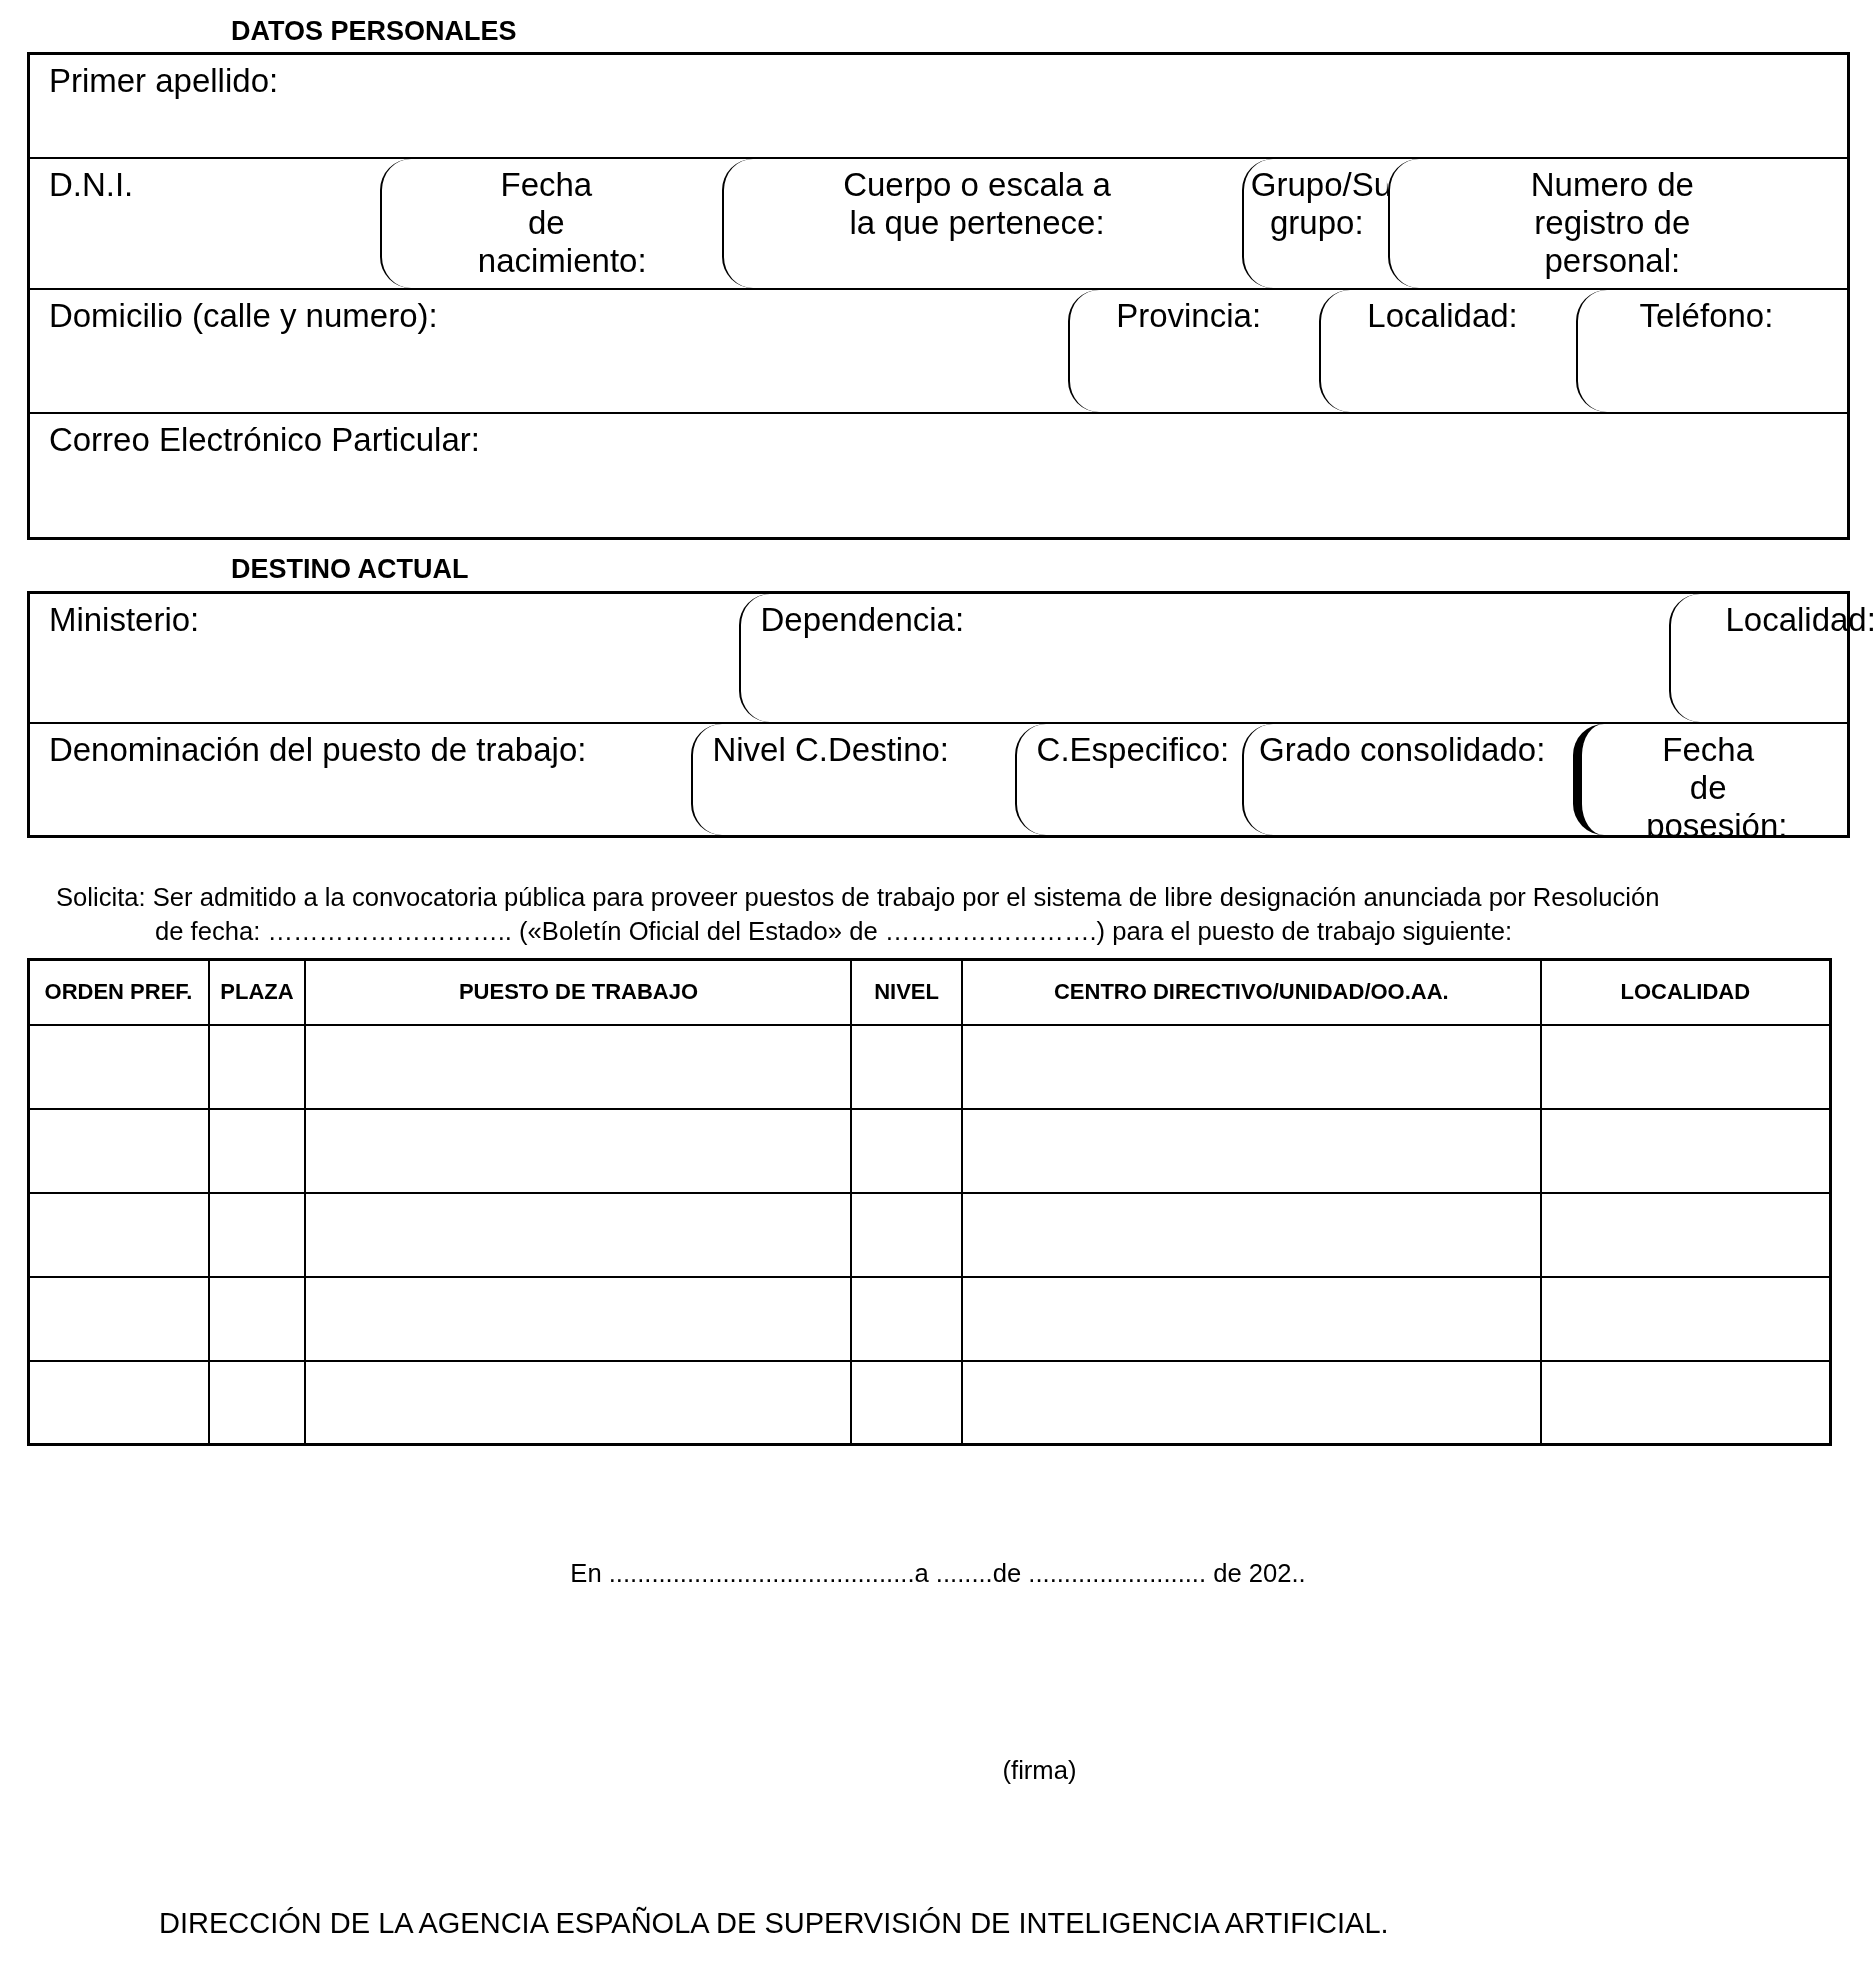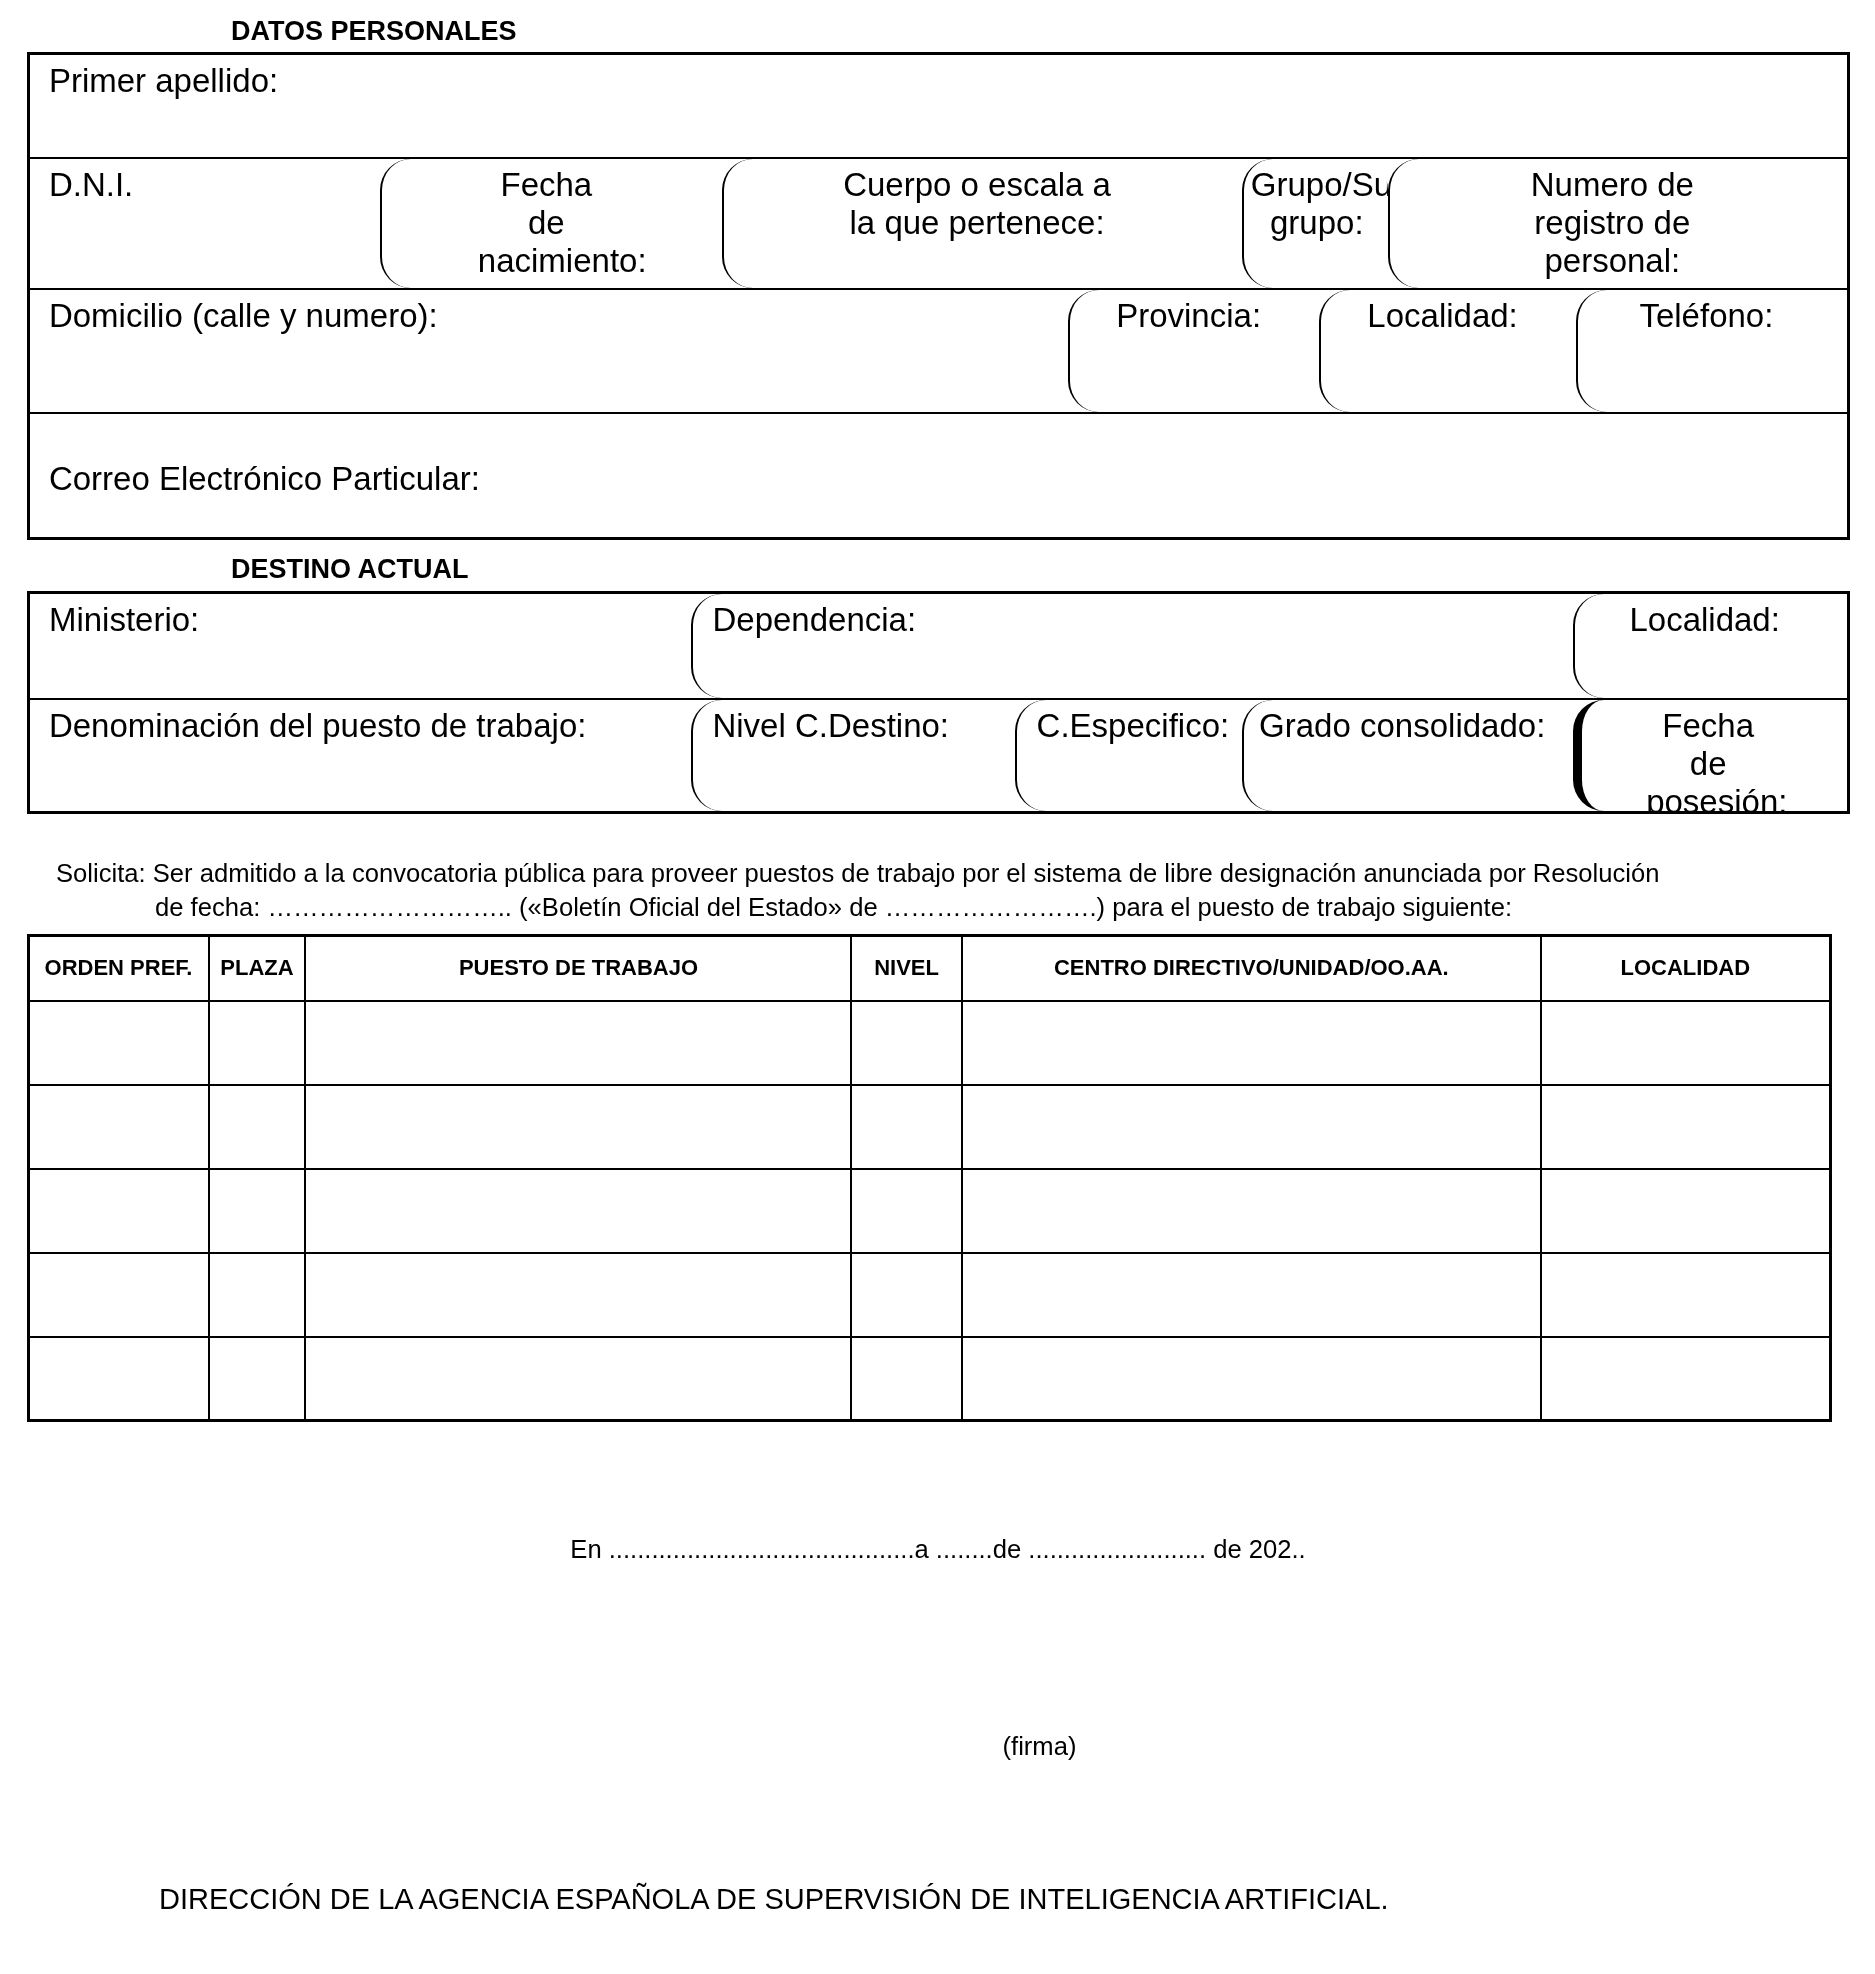--- a/index.html
+++ b/index.html
@@ -39,22 +39,22 @@
   .mw-cuerpo{ max-width: 291px; }
   .mw-grupo { max-width: 132px; }
   .mw-nreg  { max-width: 269px; }
   .mw-fpos  { max-width: 124px; }
   .thickleft { border-left: 9.7px solid #000 !important; }
 
   
   .h116 { height: 102px; }
   .h148 { height: 131px; }
   .h140 { height: 124px; }
-  .h142 { height: 125px; align-items: center; }
-  .h118 { height: 104px; }
+  .h142 { height: 125px; }
+  .h118 { height: 128px; gap: 48px; }
   .h128 { height: 113px; }
 
   .solicita {
     margin: 42px 35px 0 56px;
     font-size: 25.6px;
     line-height: 34px;
   }
   .solicita .indent { padding-left: 99px; }
 
   table.ptable {

